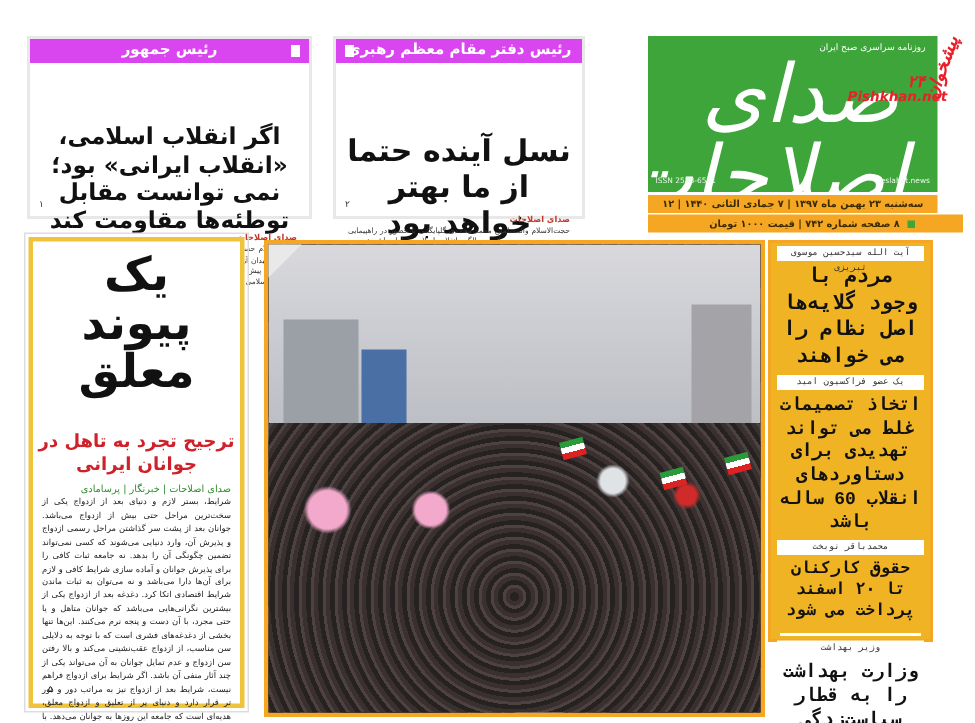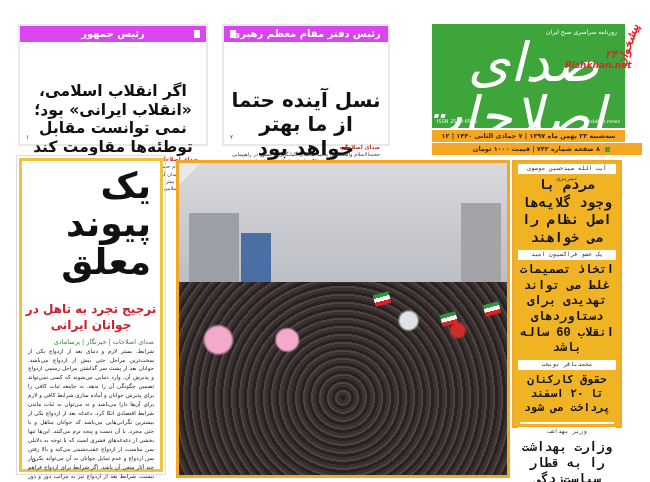--- a/index.html
+++ b/index.html
@@ -26,21 +26,21 @@
   .masthead .tagline { position: absolute; top: 4px; right: 8px; font-size: 6px; color: #fff; }
   .masthead .logo { position: absolute; top: 12px; left: 30px; right: 20px; font-family: "DejaVu Serif", serif; font-size: 54px; color: #fff; font-style: italic; text-align: center; line-height: 1; letter-spacing: -2px; }
   .masthead .sub { position: absolute; font-size: 5px; color: #e9f7e8; bottom: 4px; }
   .dateband { background: #f5a623; color: #3a2a00; font-size: 6.5px; text-align: center; height: 12px; line-height: 12px; font-weight: bold; }
   .dot { display: inline-block; width: 5px; height: 5px; background: #3da539; margin: 0 3px; vertical-align: middle; }
   .watermark { position: absolute; color: #e8202a; font-weight: bold; font-style: italic; }
 
   
   .feature { border: 3px solid #f0c33c; background: #fff; }
   .feature-outer { border: 1px solid #ddd; }
-  .feature .h1 { font-size: 36px; font-weight: 900; color: #111; text-align: right; line-height: 1.05; }
+  .feature .h1 { font-size: 31px; font-weight: 900; color: #111; text-align: center; line-height: 1.05; }
   .feature .sub { color: #d0202a; font-size: 12px; font-weight: bold; text-align: center; line-height: 1.3; }
   .feature .src { color: #2d8a2a; font-size: 6.5px; padding: 4px 6px 1px; }
   .feature .txt { font-size: 5.6px; color: #222; line-height: 1.6; padding: 0 6px; text-align: justify; }
   .feature .pg { font-size: 6px; position: absolute; left: 10px; bottom: 6px; }
 
   
   .photo {
     background:
       radial-gradient(ellipse at 55% 95%, #c6ad8a 0 7%, transparent 8%),
       radial-gradient(ellipse at 25% 90%, #2c2522 0 12%, transparent 13%),

